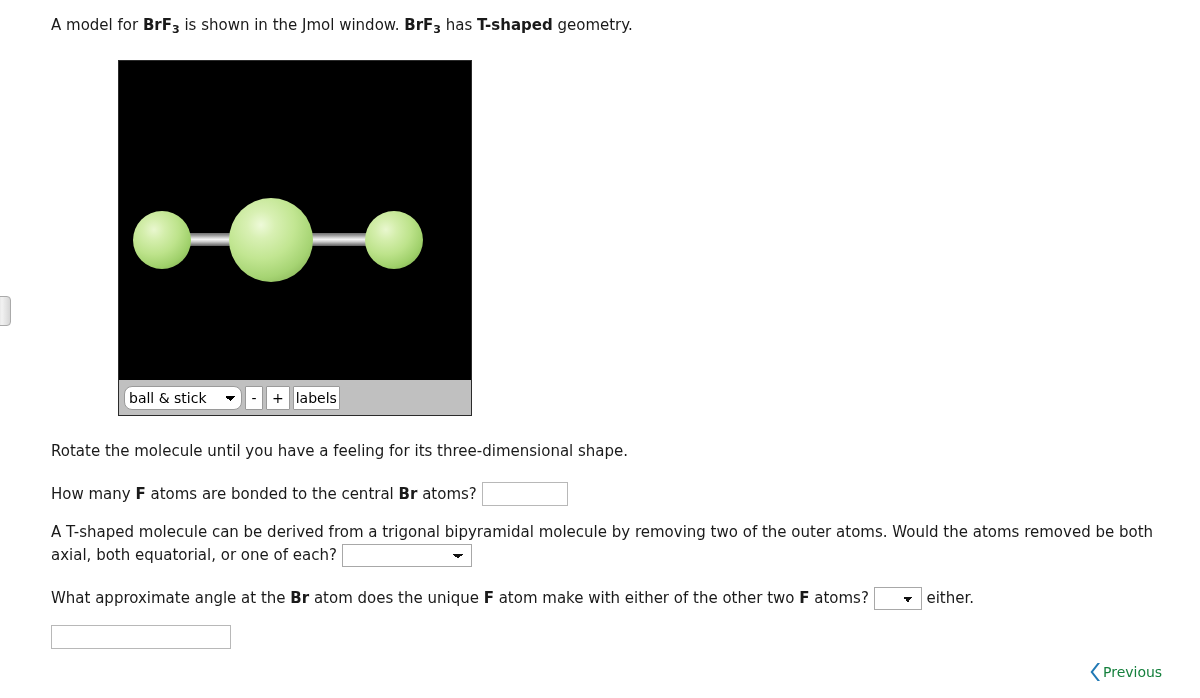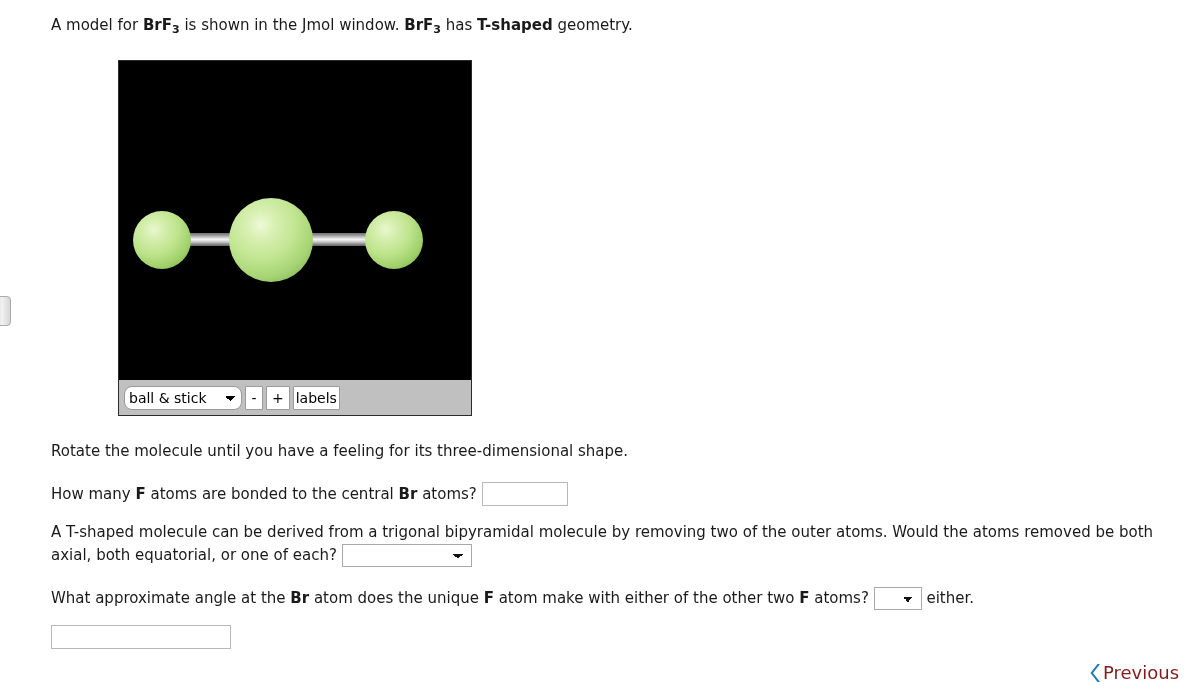--- a/index.html
+++ b/index.html
@@ -213,22 +213,22 @@
   .dd-medium { width: 130px; }
   .dd-small  { width: 48px; }
 
   
   .previous-link {
     position: absolute;
     left: 1089px;
     top: 662px;
     display: flex;
     align-items: center;
-    color: #7f1d1d;
-    font-size: 18px;
+    color: #15803d;
+    font-size: 14px;
     text-decoration: none;
     cursor: pointer;
   }
   .chevron-left {
     width: 13px;
     height: 20px;
     margin-right: 1px;
     flex: none;
   }
 </style>

